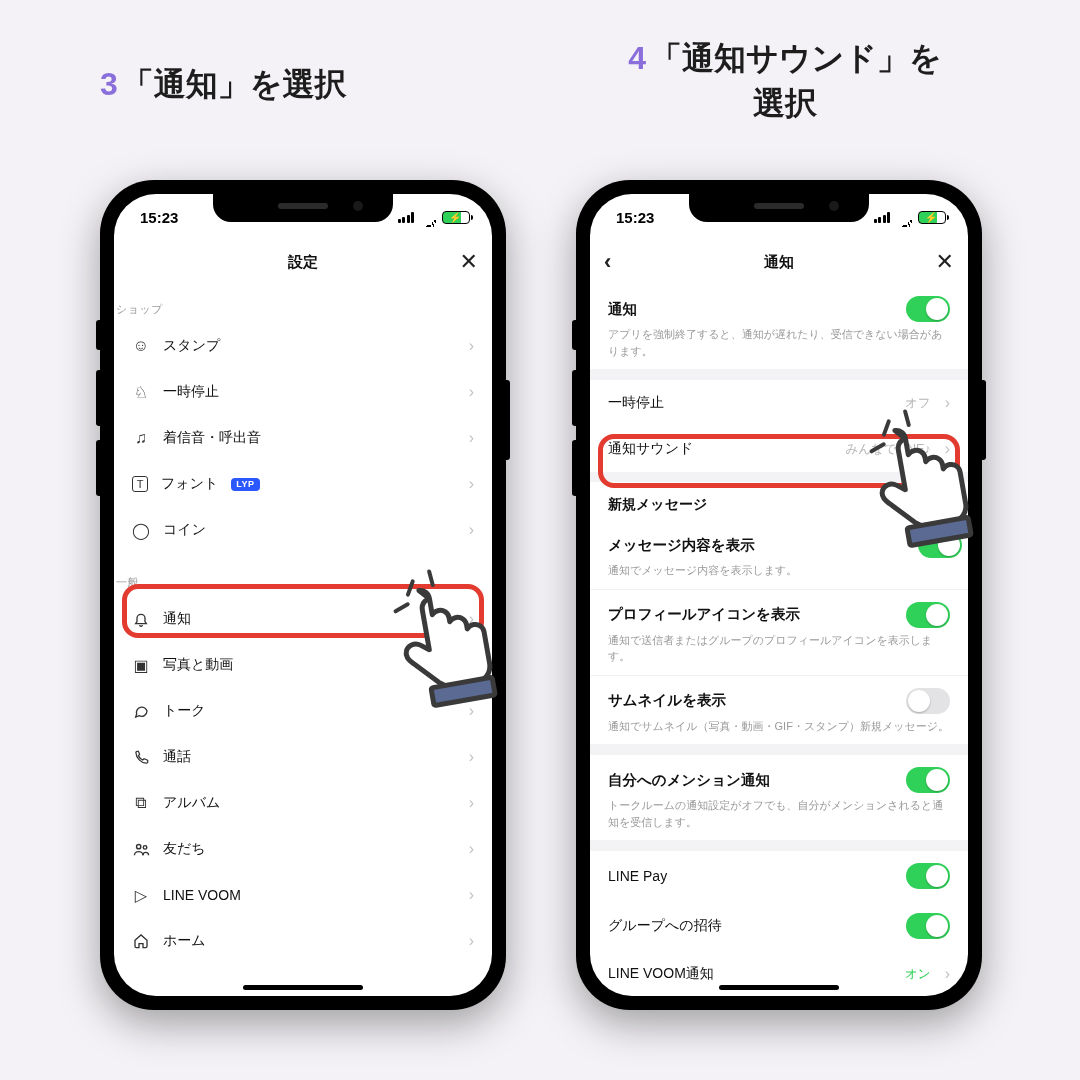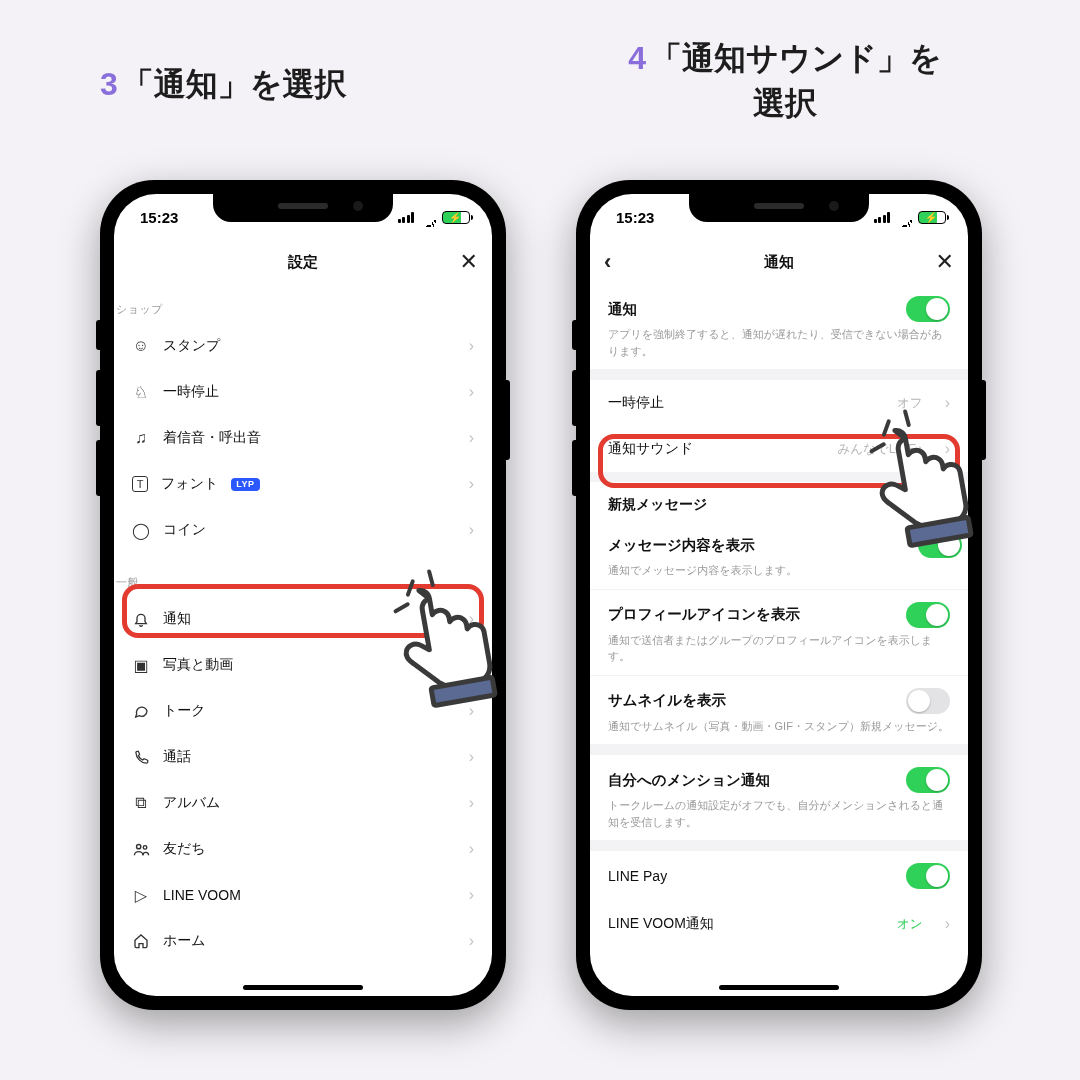--- a/index.html
+++ b/index.html
@@ -120,21 +120,21 @@
   .row {
     display:flex; align-items:center; justify-content:space-between;
     padding: 13px 18px;
     min-height: 46px;
     position:relative;
   }
   .row .left { display:flex; align-items:center; gap:13px; }
   .row .ic { width:18px; display:flex; justify-content:center; color:#333; }
   .row .lbl { font-size:14px; font-weight:400; color:#111; }
   .row .chev { color:#c3c3c3; font-size:16px; }
-  .row .val { color:#b5b5b5; font-size:12.5px; margin-right:22px;text-align:right; }
+  .row .val { color:#b5b5b5; font-size:12.5px; margin-right:14px;text-align:right; }
   .badge-lyp {
     background:#2b57ff; color:#fff; font-size:9px; font-weight:800;
     padding:1.5px 5px; border-radius:4px; letter-spacing:.5px;
   }
   .divider { height:10px; background:#f3f3f5; }
 
   
   .setting {
     padding: 12px 18px 10px;
     border-bottom: 0.5px solid rgba(0,0,0,.05);
@@ -471,20 +471,24 @@
         <div class="desc">トークルームの通知設定がオフでも、自分がメンションされると通知を受信します。</div>
       </div>
 
       <div class="divider"></div>
 
       <div class="row" style="padding:12px 18px;">
         <span class="lbl">LINE Pay</span>
         <div class="toggle"></div>
       </div>
       <div class="row" style="padding:12px 18px;">
+        <span class="lbl">グループへの招待</span>
+        <div class="toggle"></div>
+      </div>
+      <div class="row" style="padding:12px 18px;">
         <span class="lbl">LINE VOOM通知</span>
         <div style="display:flex;align-items:center;">
             <span class="val" style="color:#30d158;">オン</span>
             <span class="chev">›</span>
           </div>
       </div>
     </div>
 
     <div class="home-indicator"></div>
     <div class="highlight" style="left:8px; top:240px; width:362px; height:54px;"></div>

